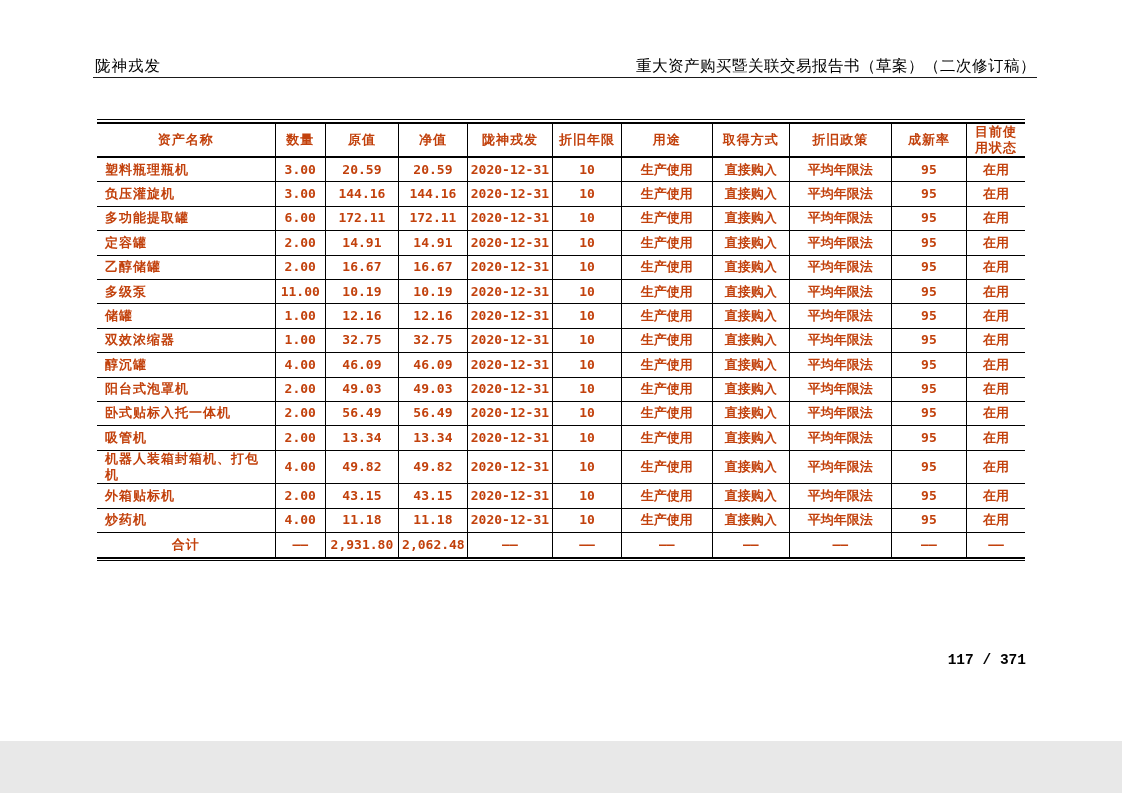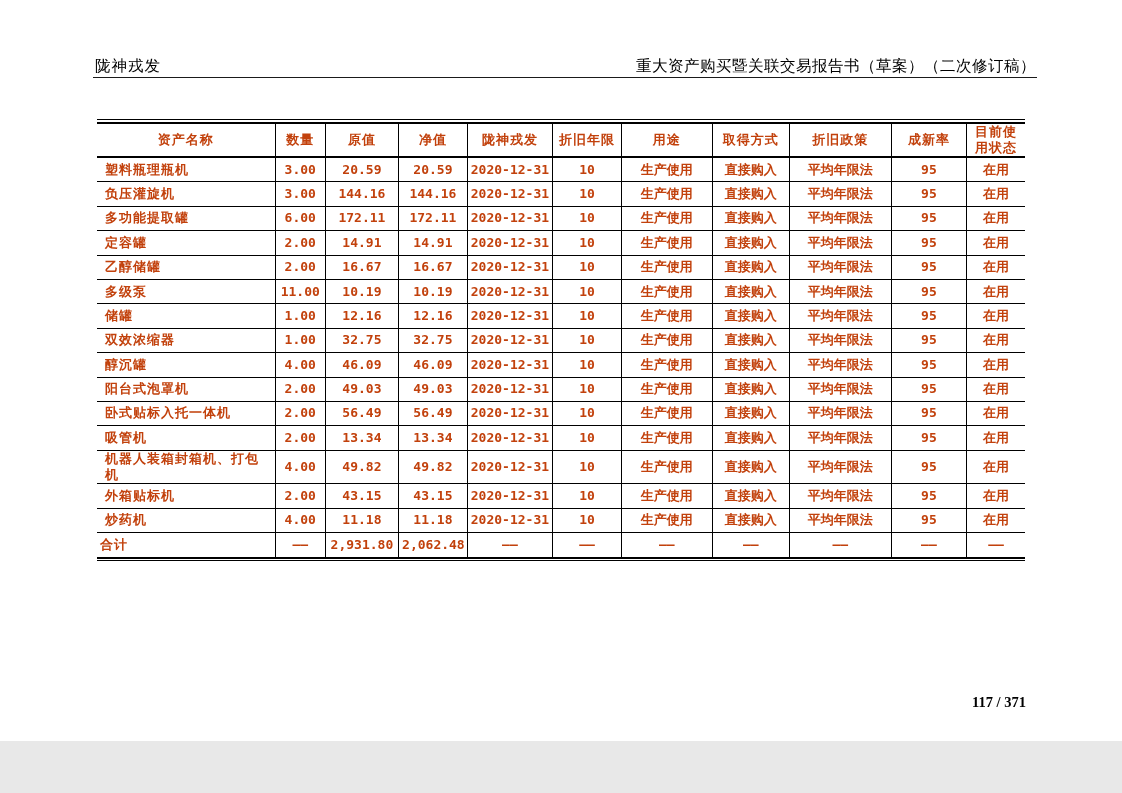--- a/index.html
+++ b/index.html
@@ -74,29 +74,30 @@
   table.assets td.name {
     text-align: left;
     padding-left: 8px;
     letter-spacing: 1px;
     margin-top: 28px;
   }
   table.assets tr.total-row td {
     height: 24px;
   }
   table.assets tr.total-row td.name {
+    text-align: center;
     padding-left: 3px;
   }
   
   .page-number {
     position: absolute;
-    right: 96px; top: 694px;
+    right: 96px; top: 652px;
     font-size: 14.5px;
     font-weight: bold;
-    font-family: Liberation Serif, serif;
+    font-family: Liberation Mono, monospace;
   }
 </style>
 </head>
 <body>
 
 <div class="page">
 
   <div class="runhead-left">陇神戎发</div>
 
   <div class="runhead-right">重大资产购买暨关联交易报告书（草案）（二次修订稿）</div>

